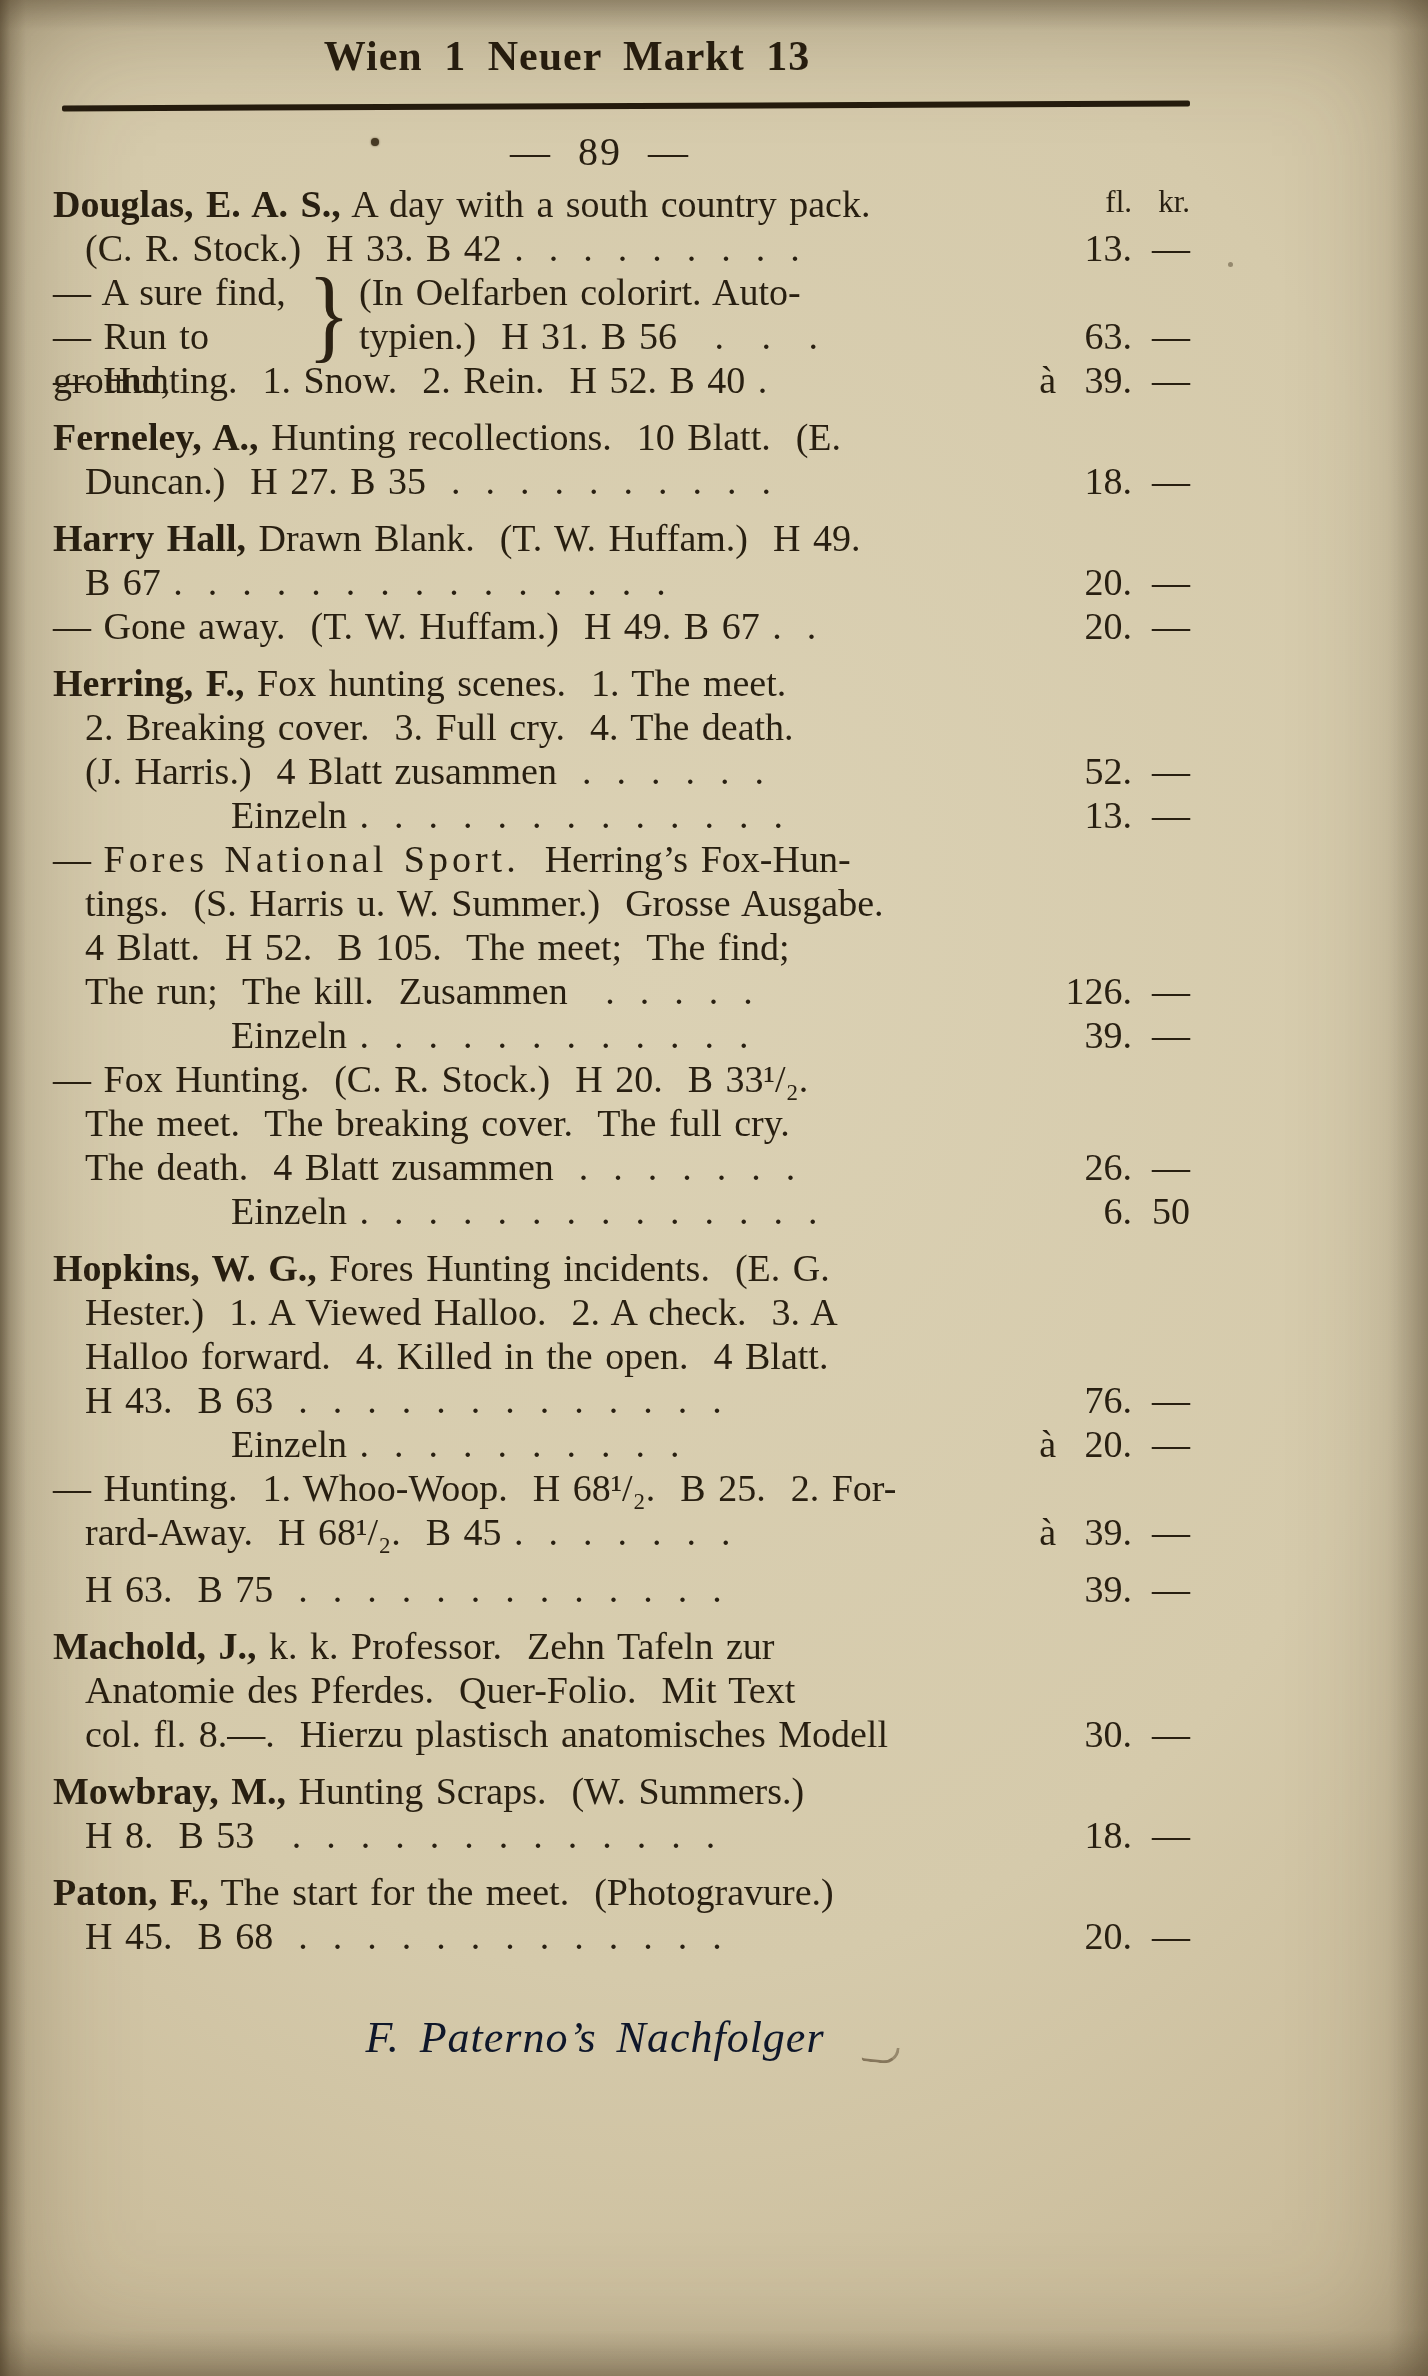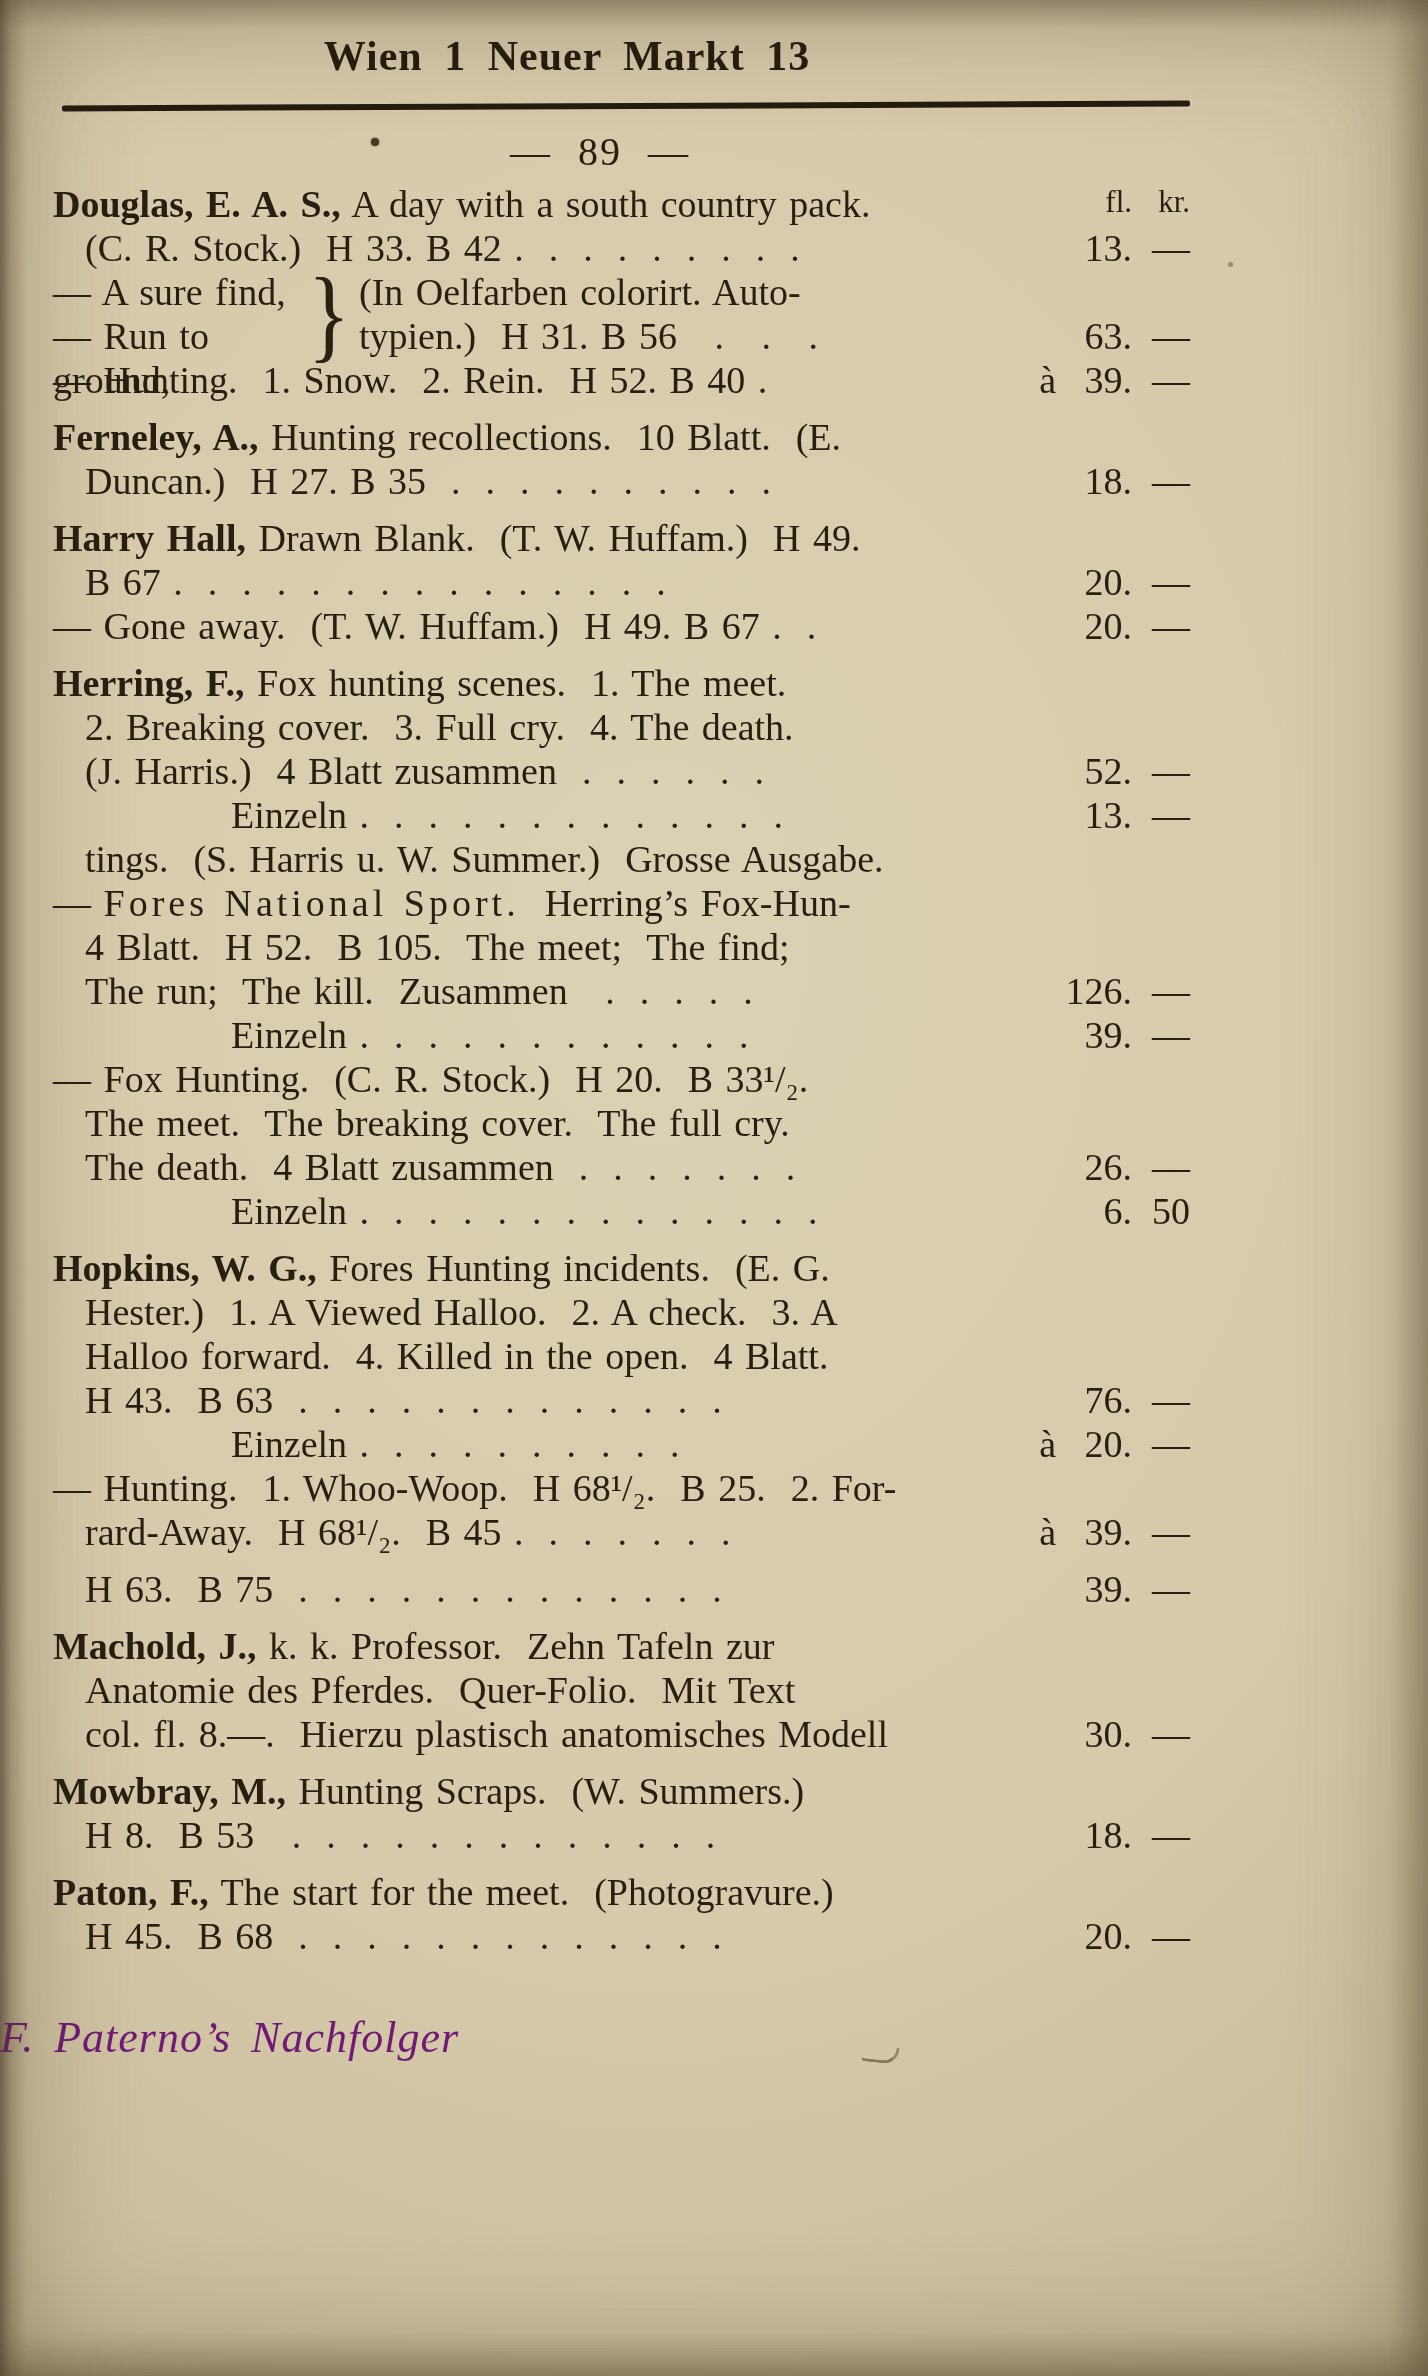--- a/index.html
+++ b/index.html
@@ -59,22 +59,22 @@
   .bl-left div{height:44px}
   .bl-brace{
     width:48px;font-size:104px;line-height:86px;font-weight:400;
     display:flex;align-items:center;justify-content:center;
     transform:scaleX(.85);color:#2b2113;
   }
   .bl-right{flex:1;padding-left:6px}
   .bl-right .line{display:flex;align-items:baseline}
 
   .footer{
-    position:absolute;top:2012px;left:0;width:1190px;
-    font-style:italic;font-size:44px;letter-spacing:1px;word-spacing:8px;color:#701a75;
+    position:absolute;top:2012px;left:0;width:1190px;text-align:center;
+    font-style:italic;font-size:44px;letter-spacing:1px;word-spacing:8px;color:#0f172a;
   }
   .pen-mark{
     position:absolute;top:2046px;left:862px;width:34px;height:14px;
     border-bottom:3px solid rgba(92,76,52,.65);border-right:3px solid rgba(92,76,52,.5);
     border-radius:0 0 16px 4px;transform:rotate(6deg);
   }
   .speck{position:absolute;border-radius:50%;background:#473a24}
   .s1{top:138px;left:371px;width:8px;height:8px;box-shadow:0 0 2px rgba(71,58,36,.8)}
   .s2{top:262px;left:1228px;width:5px;height:5px;opacity:.45}
 </style>
@@ -150,25 +150,25 @@
         <span class="txt"><span>2. Breaking cover.  3. Full cry.  4. The death.</span></span>
       </div>
       <div class="line indent">
         <span class="txt"><span>(J. Harris.)  4 Blatt zusammen  .  .  .  .  .  .</span></span>
         <span class="price"><span class="pfl">52.</span><span class="pkr">—</span></span>
       </div>
       <div class="line indent-big">
         <span class="txt"><span>Einzeln .  .  .  .  .  .  .  .  .  .  .  .  .</span></span>
         <span class="price"><span class="pfl">13.</span><span class="pkr">—</span></span>
       </div>
+      <div class="line">
+        <span class="txt"><span>— </span><span class=" ls">Fores National Sport.</span><span>  Herring’s Fox-Hun-</span></span>
+      </div>
       <div class="line indent">
         <span class="txt"><span>tings.  (S. Harris u. W. Summer.)  Grosse Ausgabe.</span></span>
-      </div>
-      <div class="line">
-        <span class="txt"><span>— </span><span class=" ls">Fores National Sport.</span><span>  Herring’s Fox-Hun-</span></span>
       </div>
       <div class="line indent">
         <span class="txt"><span>4 Blatt.  H 52.  B 105.  The meet;  The find;</span></span>
       </div>
       <div class="line indent">
         <span class="txt"><span>The run;  The kill.  Zusammen   .  .  .  .  .</span></span>
         <span class="price"><span class="pfl">126.</span><span class="pkr">—</span></span>
       </div>
       <div class="line indent-big">
         <span class="txt"><span>Einzeln .  .  .  .  .  .  .  .  .  .  .  .</span></span>

